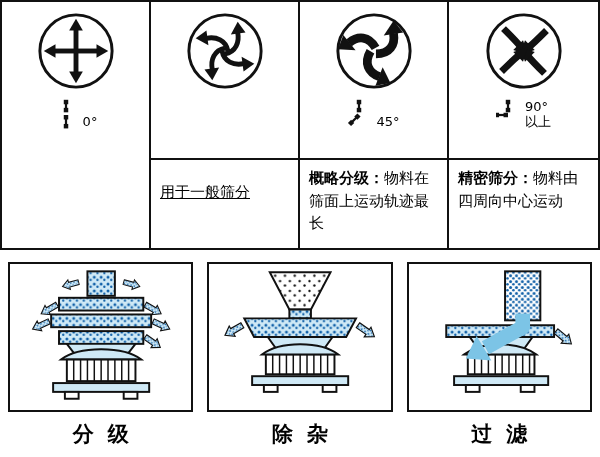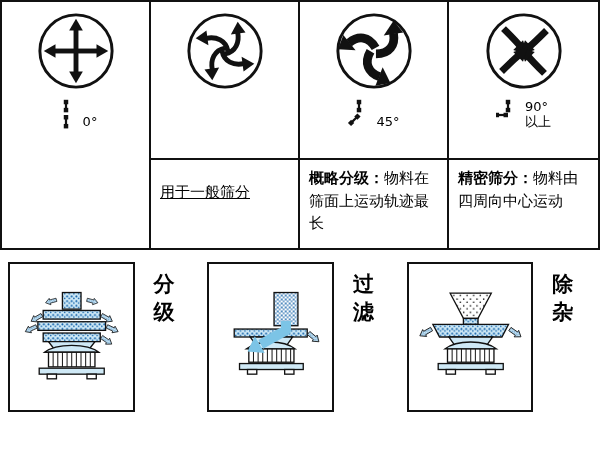--- a/index.html
+++ b/index.html
@@ -13,21 +13,21 @@
   .circle-area{height:156px;display:flex;flex-direction:column;align-items:center;padding-top:8px;box-sizing:border-box;}
   .angle-row{display:flex;align-items:flex-end;gap:5px;margin-top:6px;}
   .angle-label{font-size:13px;line-height:1.15;padding-bottom:2px;}
   .text-area{border-top:2px solid #111;flex:1;min-height:90px;padding:7px 9px;font-size:15px;line-height:1.5;box-sizing:border-box;}
   .text-title{font-weight:bold;}
   .col2-center .text-body{display:inline-block;margin-top:14px;text-decoration:underline;}
 
   
   .bottom{padding:12px 8px 0 8px;}
   .panel-grid{display:grid;grid-template-columns:repeat(3,1fr);gap:14px;}
-  .panel{display:flex;}
+  .panel{display:flex;flex-direction:column;}
   .panel-box{border:2px solid #111;height:150px;box-sizing:border-box;background:#fff;display:flex;align-items:center;justify-content:center;overflow:hidden;}
   .panel-box svg{width:100%;height:100%;}
   .panel-label{text-align:center;font-size:21px;font-weight:bold;letter-spacing:14px;padding-left:14px;margin-top:8px;}
 </style>
 </head>
 <body>
 
 <div class="sheet">
 
   <div class="top-grid">
@@ -187,20 +187,56 @@
             <rect x="116" y="126" width="14" height="7" fill="#ffffff" stroke="#111" stroke-width="2"></rect>
           </svg>
         </div>
         <div class="panel-label">分级</div>
       </div>
 
       <div class="panel">
         <div class="panel-box">
           <svg viewBox="0 0 185 140" preserveAspectRatio="xMidYMid meet">
             <defs>
+              <pattern id="m2p" width="7" height="7" patternUnits="userSpaceOnUse">
+                <rect width="7" height="7" fill="#cfe9f6"></rect>
+                <circle cx="2" cy="2" r="1.5" fill="#1060a8"></circle>
+                <circle cx="5.3" cy="4.8" r="1.2" fill="#1060a8"></circle>
+              </pattern>
+              <pattern id="m2w" width="10" height="10" patternUnits="userSpaceOnUse">
+                <rect width="10" height="10" fill="#ffffff"></rect>
+                <circle cx="2.5" cy="3" r="1.2" fill="#111"></circle>
+                <circle cx="7.5" cy="7.5" r="1.2" fill="#111"></circle>
+              </pattern>
+              <path id="m2arrow" d="M0,-5 L20,-5 L20,-10 L34,0 L20,10 L20,5 L0,5 Z"></path>
+            </defs>
+
+            <polygon points="62,4 124,4 104,42 82,42" fill="url(#m2w)" stroke="#111" stroke-width="2"></polygon>
+            <rect x="82" y="42" width="22" height="9" fill="url(#m2p)" stroke="#111" stroke-width="2"></rect>
+
+            <polygon points="36,51 150,51 140,70 46,70" fill="url(#m2p)" stroke="#111" stroke-width="2"></polygon>
+            <use href="#m2arrow" transform="translate(34,58) rotate(150) scale(0.6)" fill="url(#m2p)" stroke="#111" stroke-width="2"></use>
+            <use href="#m2arrow" transform="translate(152,58) rotate(35) scale(0.6)" fill="url(#m2p)" stroke="#111" stroke-width="2"></use>
+
+            <polygon points="60,70 126,70 116,84 70,84" fill="#cfe9f6" stroke="#111" stroke-width="2"></polygon>
+            <path d="M54,88 C72,74 114,74 132,88 Z" fill="#cfe9f6" stroke="#111" stroke-width="2"></path>
+            <rect x="58" y="88" width="70" height="20" fill="#ffffff" stroke="#111" stroke-width="2"></rect>
+            <path d="M65,88 V108 M72,88 V108 M79,88 V108 M86,88 V108 M93,88 V108 M100,88 V108 M107,88 V108 M114,88 V108 M121,88 V108" stroke="#111" stroke-width="1.5"></path>
+            <rect x="44" y="110" width="98" height="9" fill="#cfe9f6" stroke="#111" stroke-width="2"></rect>
+            <rect x="56" y="119" width="14" height="7" fill="#ffffff" stroke="#111" stroke-width="2"></rect>
+            <rect x="116" y="119" width="14" height="7" fill="#ffffff" stroke="#111" stroke-width="2"></rect>
+          </svg>
+        </div>
+        <div class="panel-label">除杂</div>
+      </div>
+
+      <div class="panel">
+        <div class="panel-box">
+          <svg viewBox="0 0 185 140" preserveAspectRatio="xMidYMid meet">
+            <defs>
               <pattern id="m3p" width="7" height="7" patternUnits="userSpaceOnUse">
                 <rect width="7" height="7" fill="#cfe9f6"></rect>
                 <circle cx="2" cy="2" r="1.5" fill="#1060a8"></circle>
                 <circle cx="5.3" cy="4.8" r="1.2" fill="#1060a8"></circle>
               </pattern>
               <pattern id="m3w" width="6" height="6" patternUnits="userSpaceOnUse">
                 <rect width="6" height="6" fill="#ffffff"></rect>
                 <circle cx="1.6" cy="1.6" r="1.5" fill="#1060a8"></circle>
                 <circle cx="4.5" cy="4.2" r="1.3" fill="#1060a8"></circle>
               </pattern>
@@ -220,51 +256,15 @@
             <rect x="58" y="119" width="14" height="7" fill="#ffffff" stroke="#111" stroke-width="2"></rect>
             <rect x="114" y="119" width="14" height="7" fill="#ffffff" stroke="#111" stroke-width="2"></rect>
 
             <path d="M116,46 L116,60 L78,81" fill="none" stroke="#7cc4e6" stroke-width="15" stroke-linejoin="round"></path>
             <polygon points="58,92 69,69 84,94" fill="#7cc4e6"></polygon>
           </svg>
         </div>
         <div class="panel-label">过滤</div>
       </div>
 
-      <div class="panel">
-        <div class="panel-box">
-          <svg viewBox="0 0 185 140" preserveAspectRatio="xMidYMid meet">
-            <defs>
-              <pattern id="m2p" width="7" height="7" patternUnits="userSpaceOnUse">
-                <rect width="7" height="7" fill="#cfe9f6"></rect>
-                <circle cx="2" cy="2" r="1.5" fill="#1060a8"></circle>
-                <circle cx="5.3" cy="4.8" r="1.2" fill="#1060a8"></circle>
-              </pattern>
-              <pattern id="m2w" width="10" height="10" patternUnits="userSpaceOnUse">
-                <rect width="10" height="10" fill="#ffffff"></rect>
-                <circle cx="2.5" cy="3" r="1.2" fill="#111"></circle>
-                <circle cx="7.5" cy="7.5" r="1.2" fill="#111"></circle>
-              </pattern>
-              <path id="m2arrow" d="M0,-5 L20,-5 L20,-10 L34,0 L20,10 L20,5 L0,5 Z"></path>
-            </defs>
-
-            <polygon points="62,4 124,4 104,42 82,42" fill="url(#m2w)" stroke="#111" stroke-width="2"></polygon>
-            <rect x="82" y="42" width="22" height="9" fill="url(#m2p)" stroke="#111" stroke-width="2"></rect>
-
-            <polygon points="36,51 150,51 140,70 46,70" fill="url(#m2p)" stroke="#111" stroke-width="2"></polygon>
-            <use href="#m2arrow" transform="translate(34,58) rotate(150) scale(0.6)" fill="url(#m2p)" stroke="#111" stroke-width="2"></use>
-            <use href="#m2arrow" transform="translate(152,58) rotate(35) scale(0.6)" fill="url(#m2p)" stroke="#111" stroke-width="2"></use>
-
-            <polygon points="60,70 126,70 116,84 70,84" fill="#cfe9f6" stroke="#111" stroke-width="2"></polygon>
-            <path d="M54,88 C72,74 114,74 132,88 Z" fill="#cfe9f6" stroke="#111" stroke-width="2"></path>
-            <rect x="58" y="88" width="70" height="20" fill="#ffffff" stroke="#111" stroke-width="2"></rect>
-            <path d="M65,88 V108 M72,88 V108 M79,88 V108 M86,88 V108 M93,88 V108 M100,88 V108 M107,88 V108 M114,88 V108 M121,88 V108" stroke="#111" stroke-width="1.5"></path>
-            <rect x="44" y="110" width="98" height="9" fill="#cfe9f6" stroke="#111" stroke-width="2"></rect>
-            <rect x="56" y="119" width="14" height="7" fill="#ffffff" stroke="#111" stroke-width="2"></rect>
-            <rect x="116" y="119" width="14" height="7" fill="#ffffff" stroke="#111" stroke-width="2"></rect>
-          </svg>
-        </div>
-        <div class="panel-label">除杂</div>
-      </div>
-
     </div>
   </div>
 </div>
 
 </body></html>

